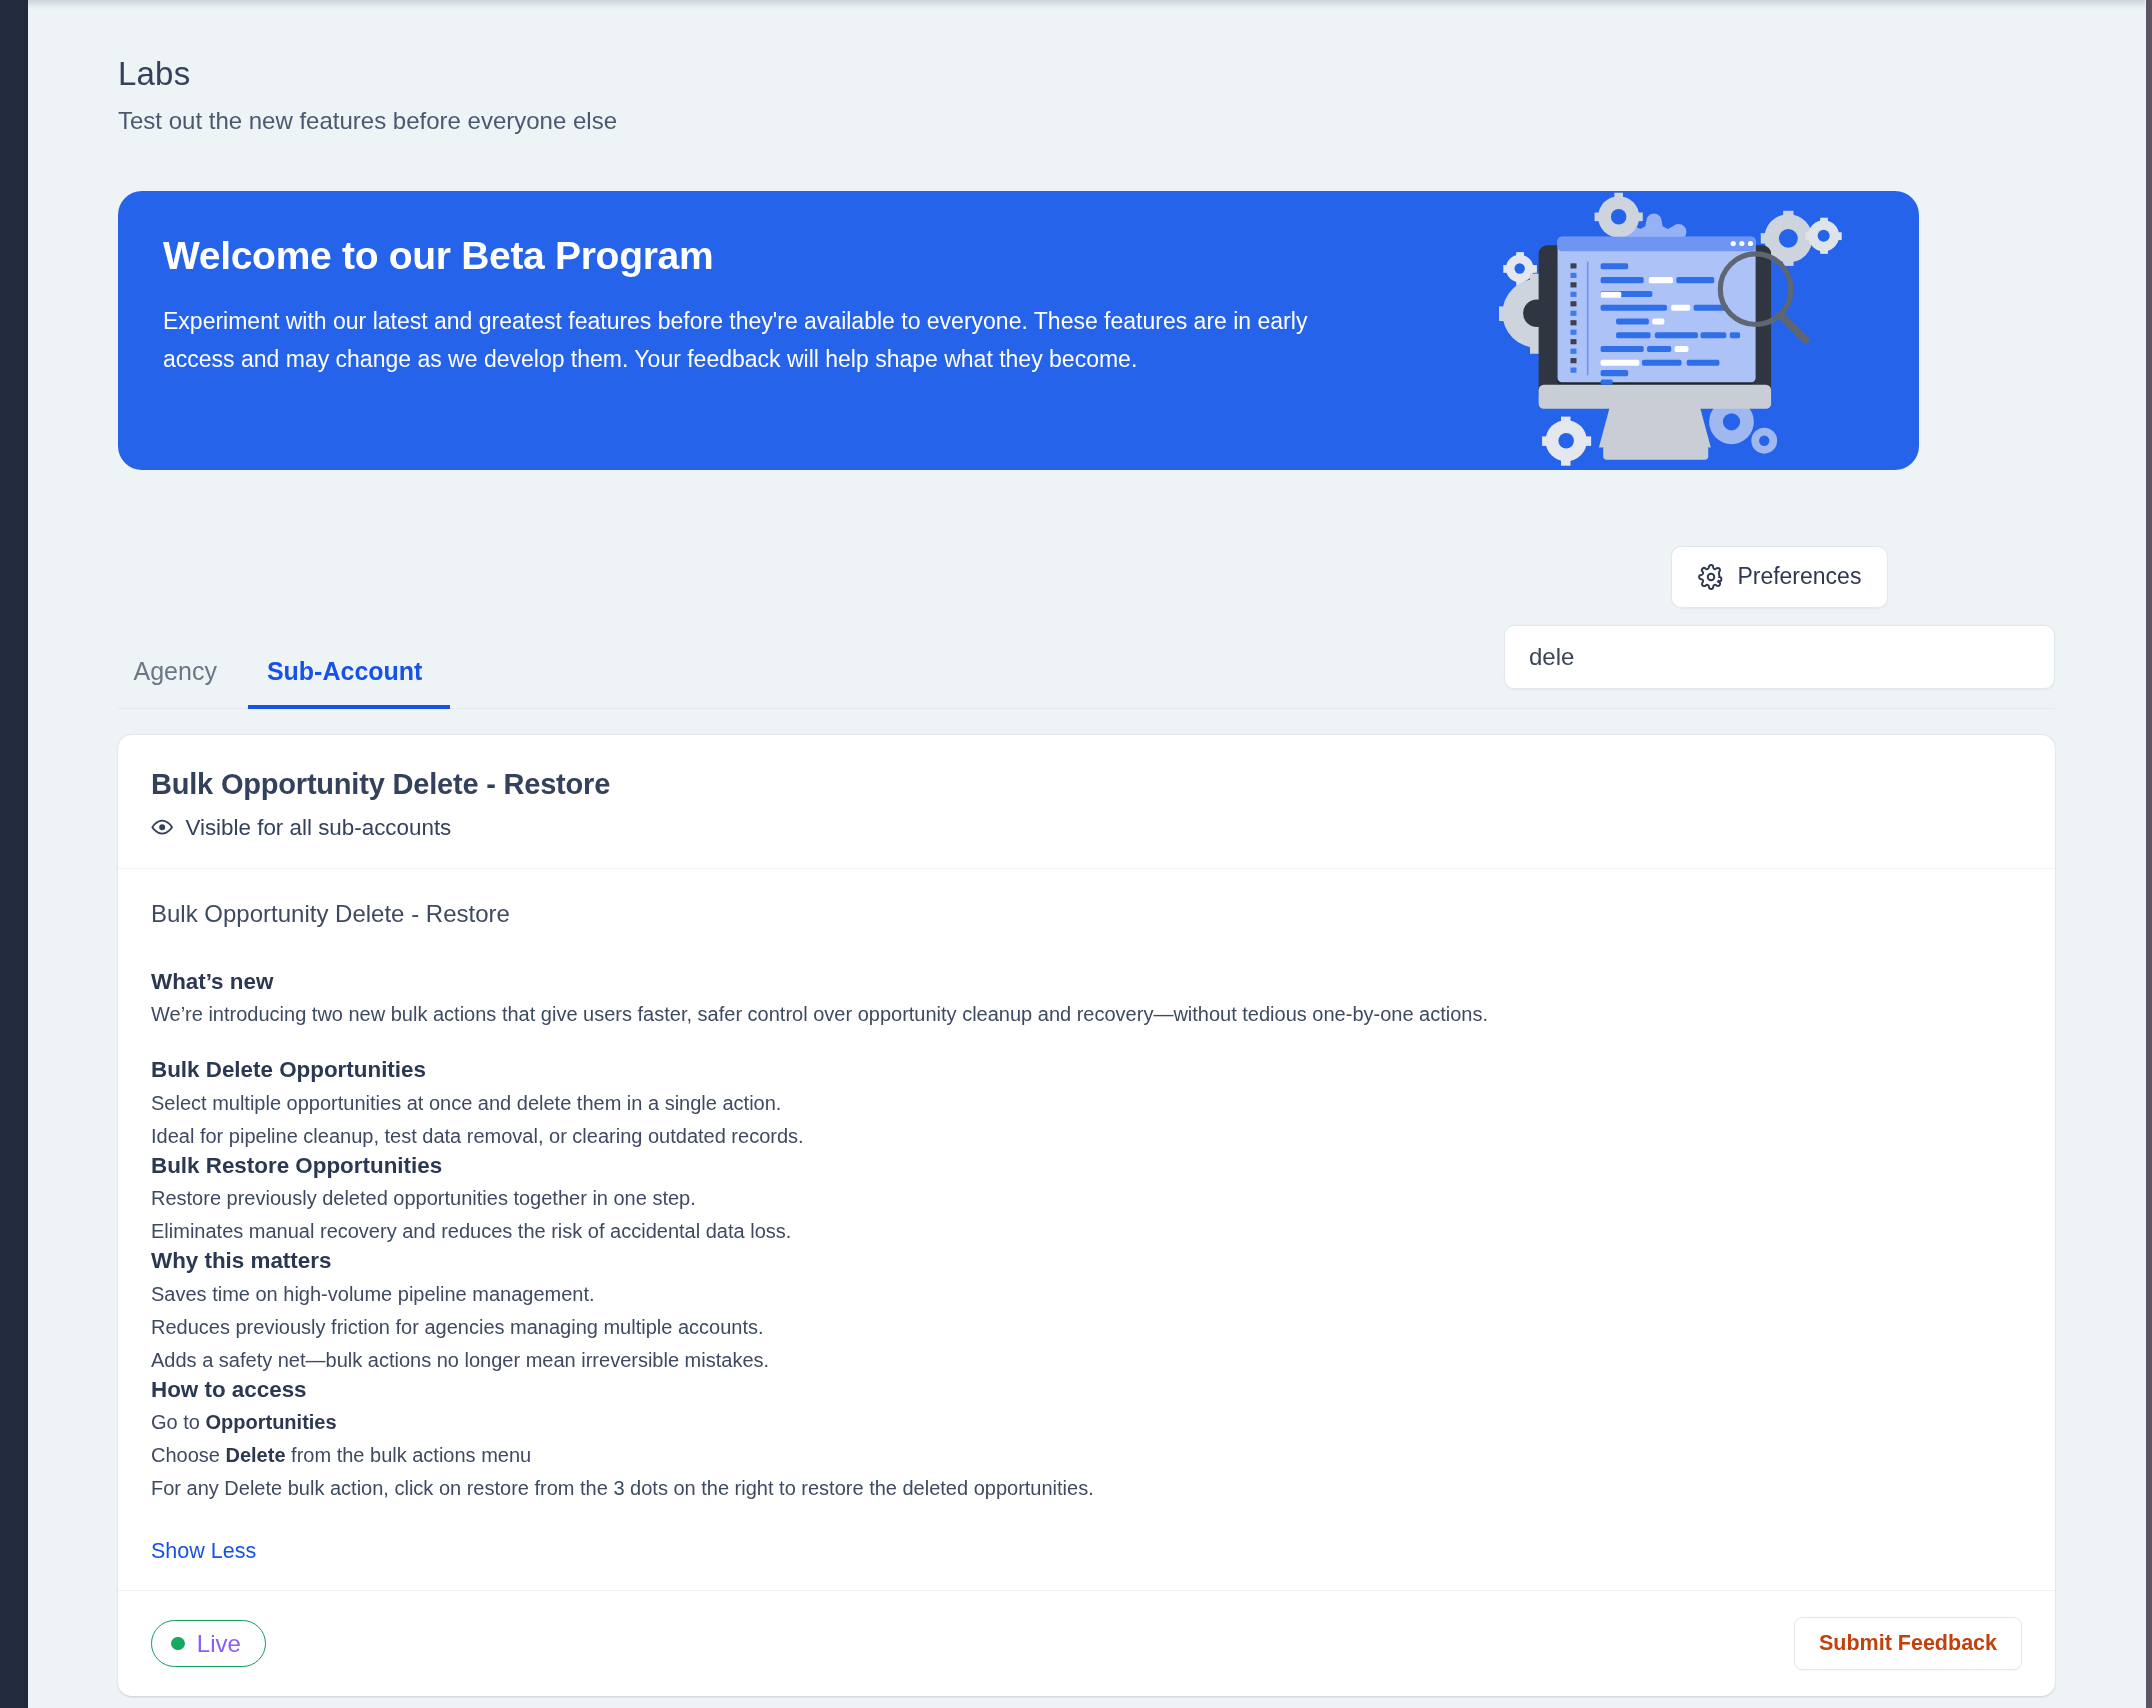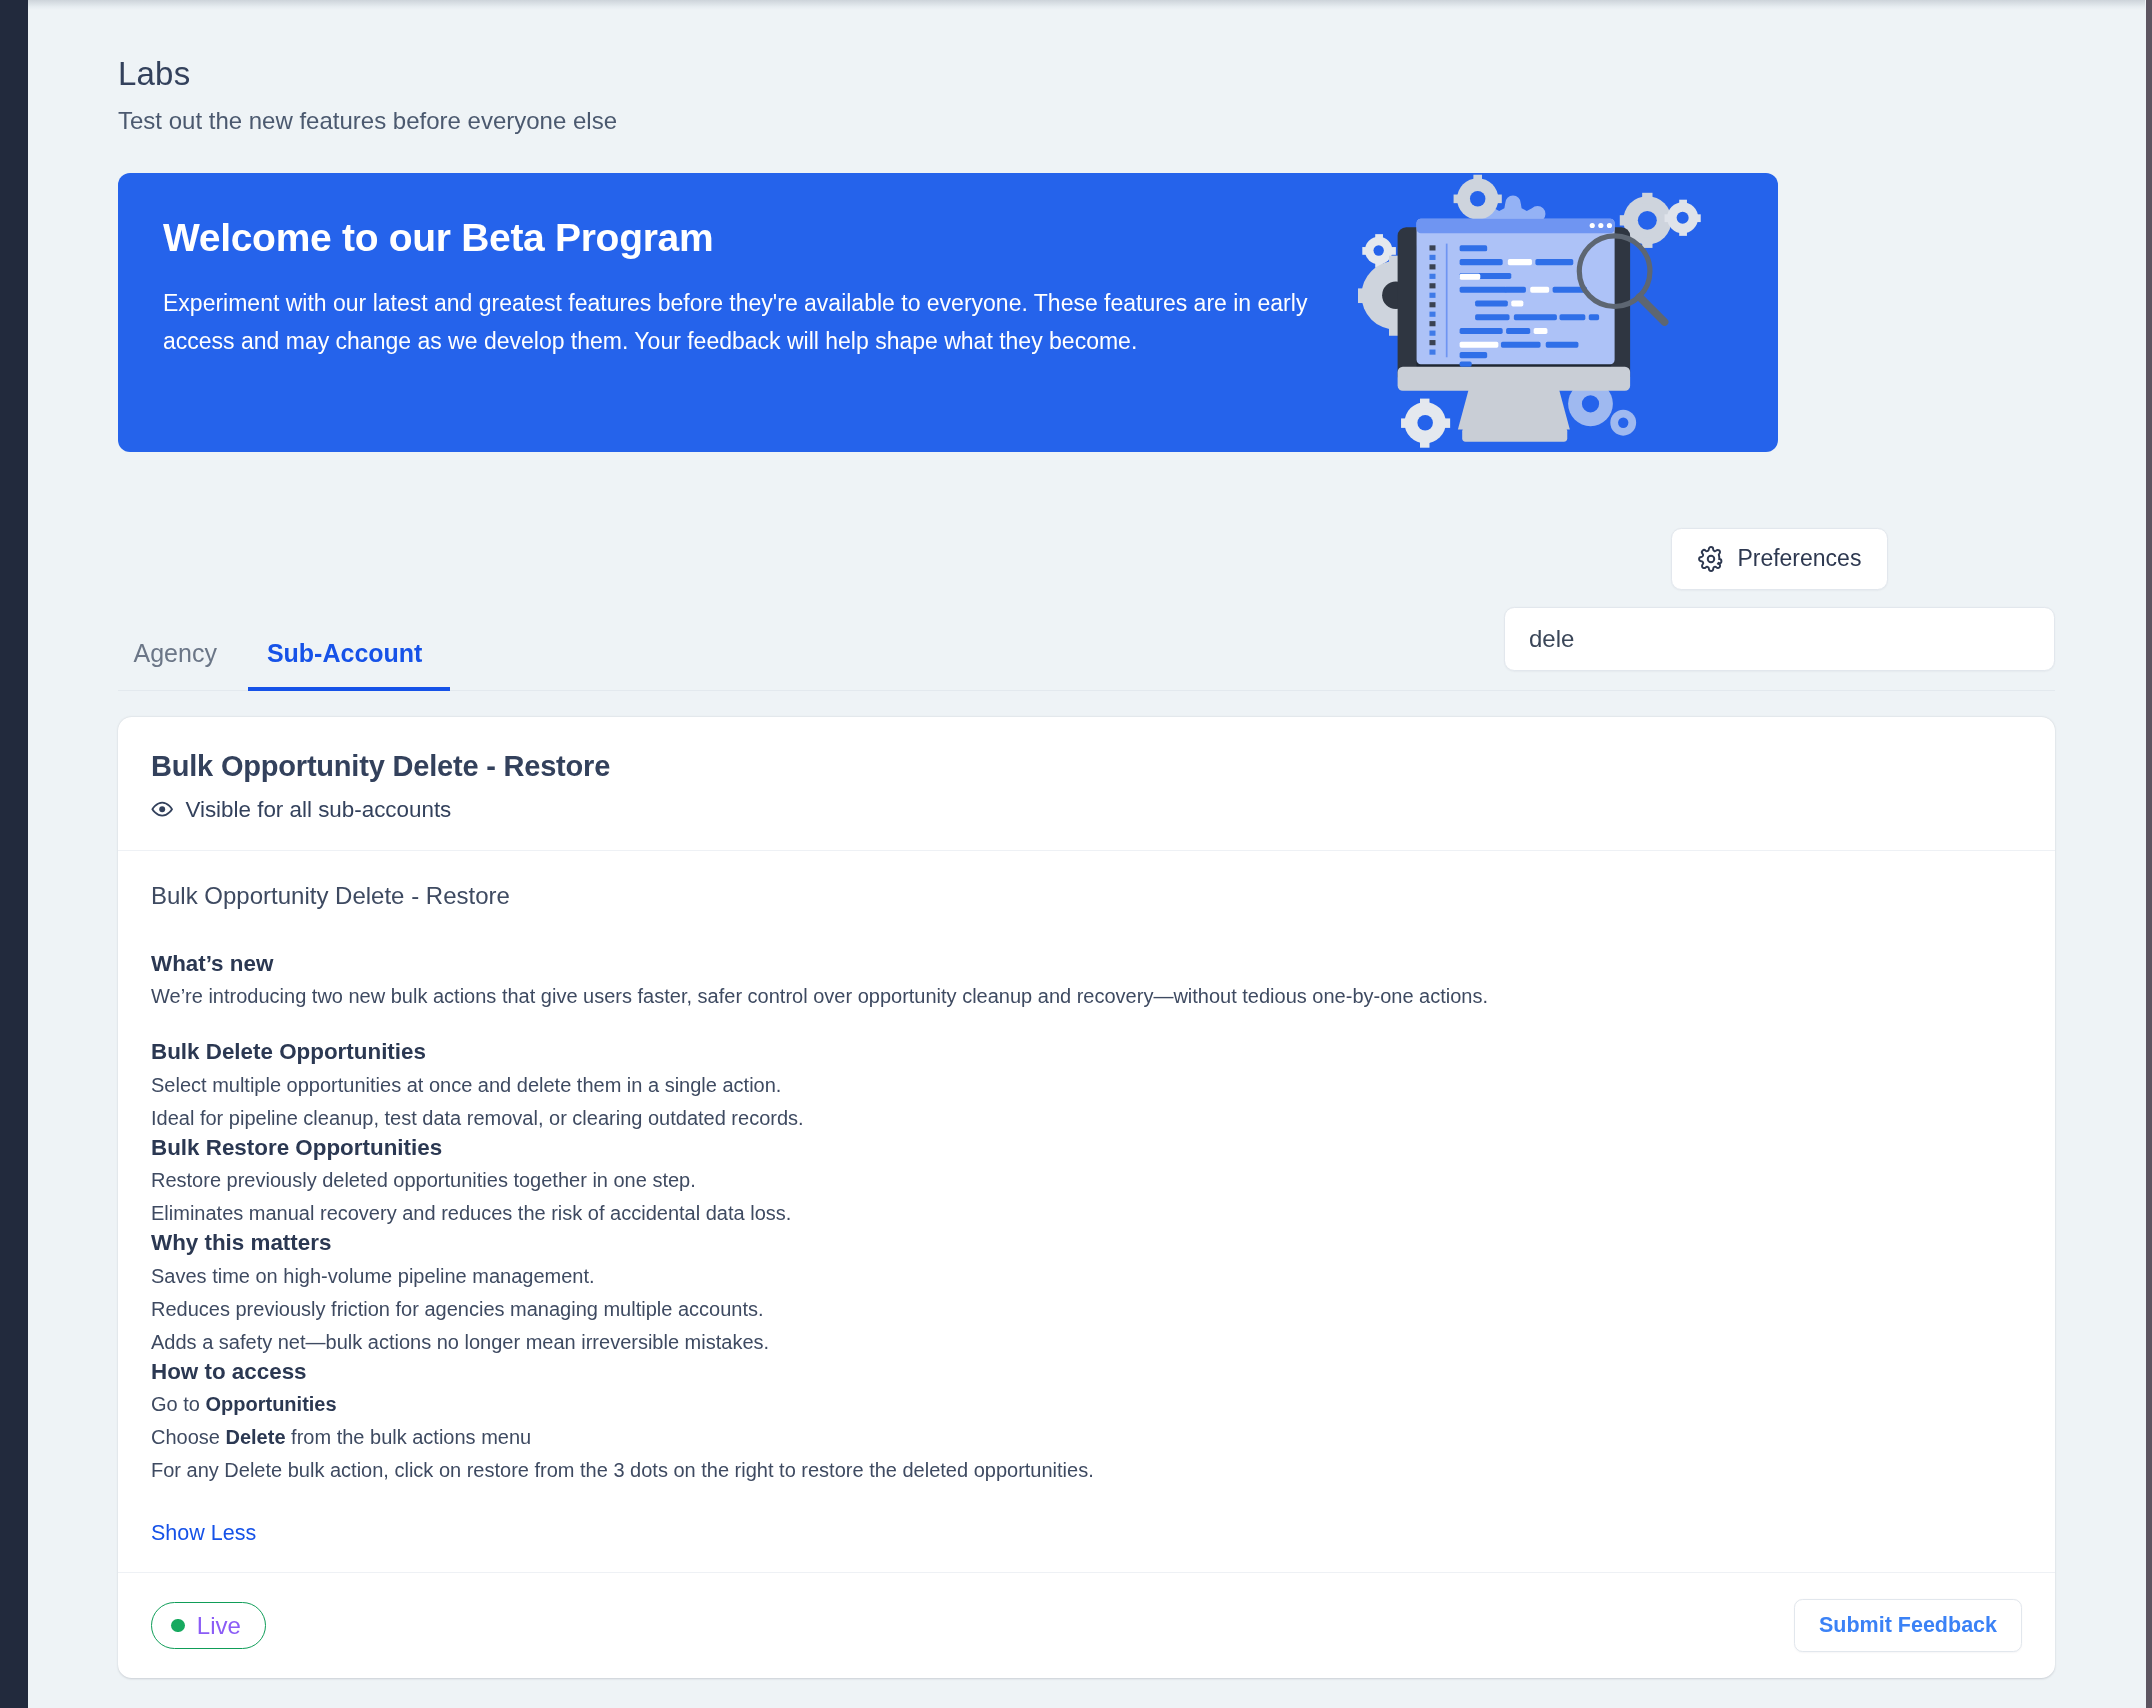--- a/index.html
+++ b/index.html
@@ -58,25 +58,25 @@
   .page-subtitle {
     font-size: 24px;
     color: #4b596f;
     margin-top: 13.8px;
     font-weight: 400;
   }
 
   
   .banner {
     position: relative;
-    margin-top: 38px;
-    width: 1660px;
+    margin-top: 56px;
+    width: 1801px;
     height: 279px;
     background: #2563eb;
-    border-radius: 12px;
+    border-radius: 24px;
     overflow: hidden;
   }
   .banner-text {
     padding: 43px 0 0 45px;
     width: 1256px;
   }
   .banner-title {
     color: #ffffff;
     font-size: 39px;
     font-weight: 700;
@@ -248,21 +248,21 @@
     display: inline-block;
   }
   .feedback-btn {
     background: #fff;
     border: 1.7px solid #e2e7ed;
     border-radius: 8.6px;
     padding: 0 24px;
     height: 53px;
     font-size: 21.5px;
     font-weight: 700;
-    color: #3b82f6;
+    color: #c2410c;
     cursor: pointer;
     box-shadow: 0 0.9px 1.7px rgba(16,24,40,.04);
   }
   .icon { display: inline-flex; align-items: center; justify-content: center; }
 </style>
 </head>
 <body>
 
 <div class="rail-left"></div>
 <div class="rail-right"></div>

